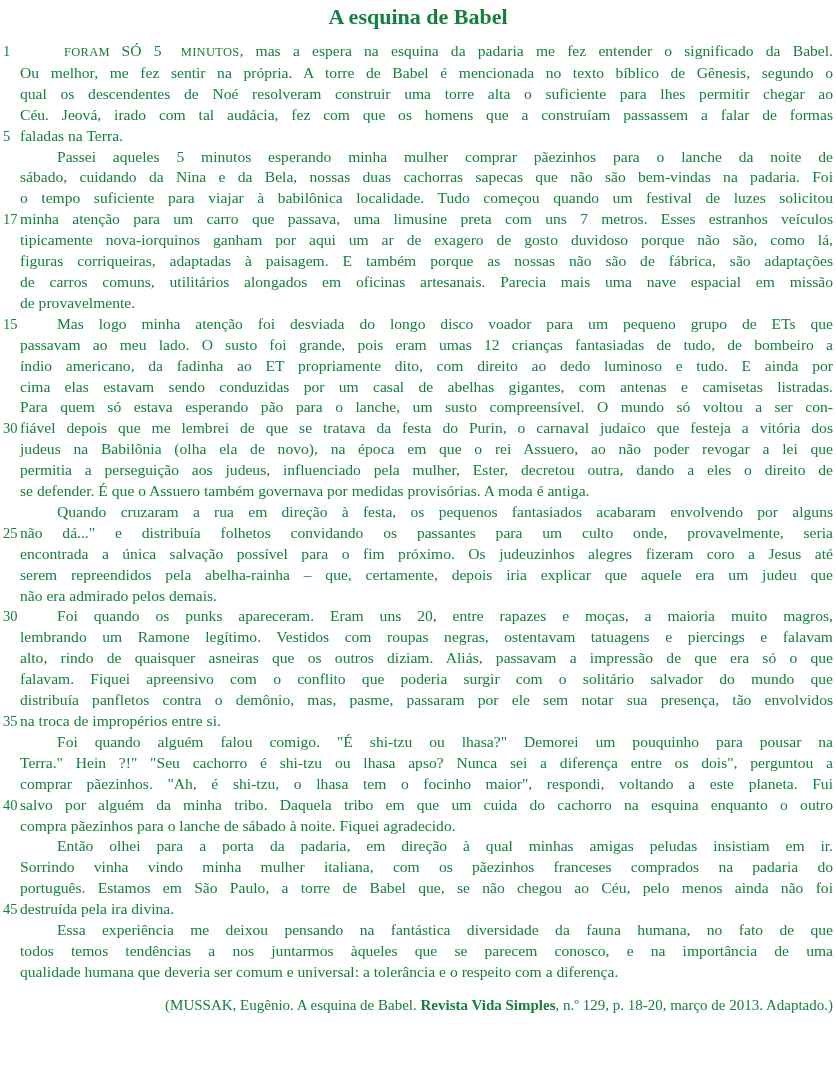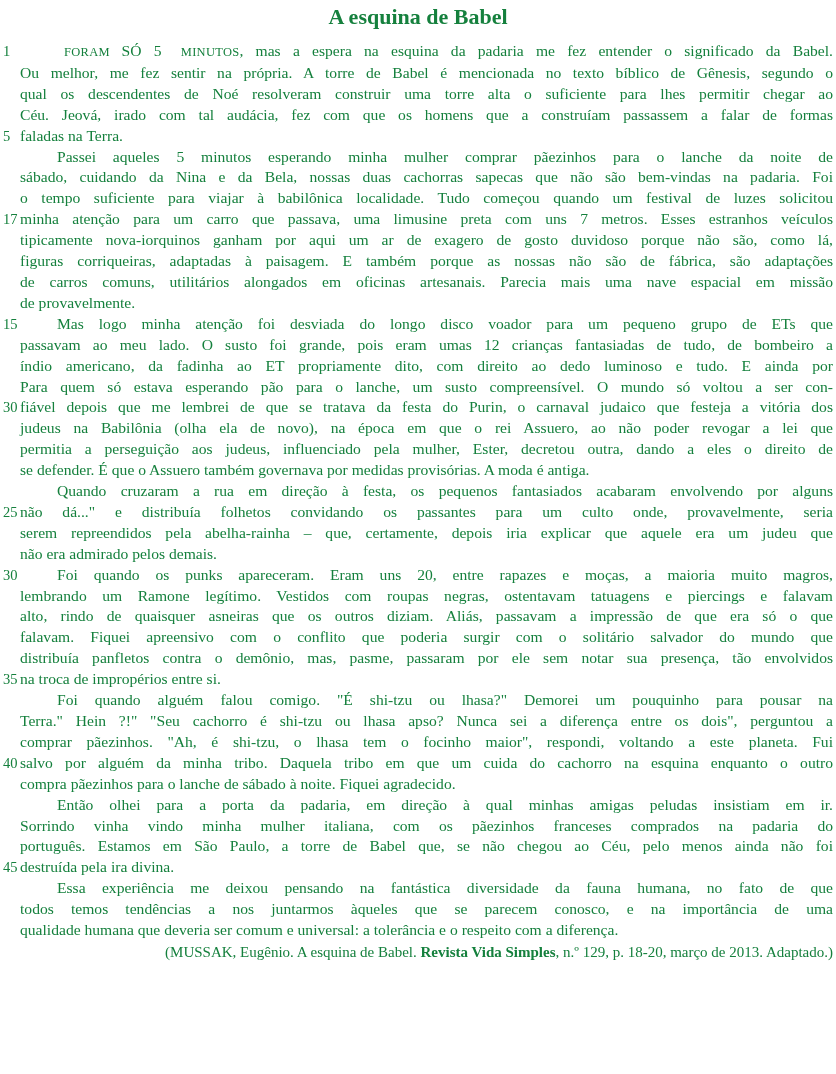--- a/index.html
+++ b/index.html
@@ -43,21 +43,21 @@
     top: 0;
     width: 15px;
     text-indent: 0;
     text-align: center;
     font-size: 14.5px;
     line-height: 20.9px;
   }
   .seg-sc { font-size: 0.8em; letter-spacing: 0.3px; margin-left: 7px; }
   .seg-bold { font-weight: bold; }
   .citation {
-    margin-top: 1px;
+    margin-top: 12px;
     text-align: right;
     text-align-last: right;
     font-size: 15px;
     line-height: 21px;
   }
 </style>
 </head>
 <body>
 
 <div class="page">
@@ -74,28 +74,30 @@
         <div class="line"><span><span class="seg-normal">sábado, cuidando da Nina e da Bela, nossas duas cachorras sapecas que não são bem-vindas na padaria. Foi</span></span></div>
         <div class="line"><span><span class="seg-normal">o tempo suficiente para viajar à babilônica localidade. Tudo começou quando um festival de luzes solicitou</span></span></div>
         <div class="line"><span class="line-num">17</span><span><span class="seg-normal">minha atenção para um carro que passava, uma limusine preta com uns 7 metros. Esses estranhos veículos</span></span></div>
         <div class="line"><span><span class="seg-normal">tipicamente nova-iorquinos ganham por aqui um ar de exagero de gosto duvidoso porque não são, como lá,</span></span></div>
         <div class="line"><span><span class="seg-normal">figuras corriqueiras, adaptadas à paisagem. E também porque as nossas não são de fábrica, são adaptações</span></span></div>
         <div class="line"><span><span class="seg-normal">de carros comuns, utilitários alongados em oficinas artesanais. Parecia mais uma nave espacial em missão</span></span></div>
         <div class="line end"><span><span class="seg-normal">de provavelmente.</span></span></div>
         <div class="line indent"><span class="line-num">15</span><span><span class="seg-normal">Mas logo minha atenção foi desviada do longo disco voador para um pequeno grupo de ETs que</span></span></div>
         <div class="line"><span><span class="seg-normal">passavam ao meu lado. O susto foi grande, pois eram umas 12 crianças fantasiadas de tudo, de bombeiro a</span></span></div>
         <div class="line"><span><span class="seg-normal">índio americano, da fadinha ao ET propriamente dito, com direito ao dedo luminoso e tudo. E ainda por</span></span></div>
+        <div class="line"><span><span class="seg-normal">cima elas estavam sendo conduzidas por um casal de abelhas gigantes, com antenas e camisetas listradas.</span></span></div>
         <div class="line"><span><span class="seg-normal">Para quem só estava esperando pão para o lanche, um susto compreensível. O mundo só voltou a ser con-</span></span></div>
         <div class="line"><span class="line-num">30</span><span><span class="seg-normal">fiável depois que me lembrei de que se tratava da festa do Purin, o carnaval judaico que festeja a vitória dos</span></span></div>
         <div class="line"><span><span class="seg-normal">judeus na Babilônia (olha ela de novo), na época em que o rei Assuero, ao não poder revogar a lei que</span></span></div>
         <div class="line"><span><span class="seg-normal">permitia a perseguição aos judeus, influenciado pela mulher, Ester, decretou outra, dando a eles o direito de</span></span></div>
         <div class="line end"><span><span class="seg-normal">se defender. É que o Assuero também governava por medidas provisórias. A moda é antiga.</span></span></div>
         <div class="line indent"><span><span class="seg-normal">Quando cruzaram a rua em direção à festa, os pequenos fantasiados acabaram envolvendo por alguns</span></span></div>
         <div class="line"><span class="line-num">25</span></div>
         <div class="line"><span><span class="seg-normal">não dá..." e distribuía folhetos convidando os passantes para um culto onde, provavelmente, seria</span></span></div>
+        <div class="line"><span><span class="seg-normal">encontrada a única salvação possível para o fim próximo. Os judeuzinhos alegres fizeram coro a Jesus até</span></span></div>
         <div class="line"><span><span class="seg-normal">serem repreendidos pela abelha-rainha – que, certamente, depois iria explicar que aquele era um judeu que</span></span></div>
         <div class="line end"><span><span class="seg-normal">não era admirado pelos demais.</span></span></div>
         <div class="line indent"><span class="line-num">30</span><span><span class="seg-normal">Foi quando os punks apareceram. Eram uns 20, entre rapazes e moças, a maioria muito magros,</span></span></div>
         <div class="line"><span><span class="seg-normal">lembrando um Ramone legítimo. Vestidos com roupas negras, ostentavam tatuagens e piercings e falavam</span></span></div>
         <div class="line"><span><span class="seg-normal">alto, rindo de quaisquer asneiras que os outros diziam. Aliás, passavam a impressão de que era só o que</span></span></div>
         <div class="line"><span><span class="seg-normal">falavam. Fiquei apreensivo com o conflito que poderia surgir com o solitário salvador do mundo que</span></span></div>
         <div class="line"><span><span class="seg-normal">distribuía panfletos contra o demônio, mas, pasme, passaram por ele sem notar sua presença, tão envolvidos</span></span></div>
         <div class="line end"><span class="line-num">35</span><span><span class="seg-normal">na troca de impropérios entre si.</span></span></div>
         <div class="line indent"><span><span class="seg-normal">Foi quando alguém falou comigo. "É shi-tzu ou lhasa?" Demorei um pouquinho para pousar na</span></span></div>
         <div class="line"><span><span class="seg-normal">Terra." Hein ?!" "Seu cachorro é shi-tzu ou lhasa apso? Nunca sei a diferença entre os dois", perguntou a</span></span></div>

